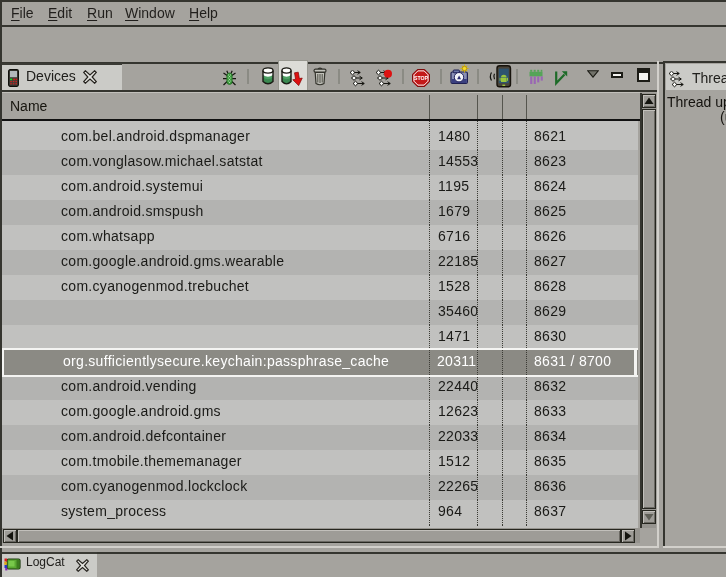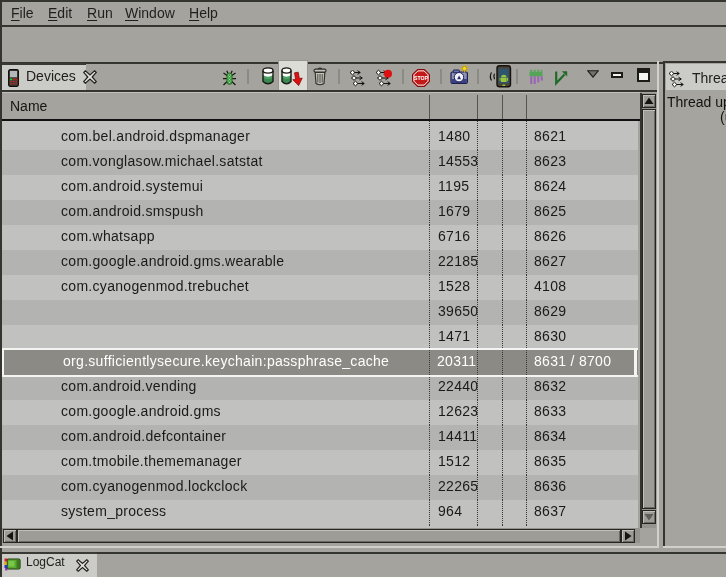--- a/index.html
+++ b/index.html
@@ -7,21 +7,21 @@
   background:#a5a39e;font-family:"Liberation Sans",sans-serif;color:#1a1a17;}
 .abs{position:absolute;}
 
 #menubar{left:0;top:0;width:726px;height:26px;border-top:2px solid #35352f;}
 .mi{position:absolute;top:3px;font-size:14px;color:#211f1c;}
 .mi u{text-decoration-thickness:1px;text-underline-offset:2px;}
 #mbB{left:0;top:25px;width:726px;height:2px;background:#35352f;}
 
 #tbB{left:0;top:62px;width:726px;height:2px;background:#35352f;}
 
-#devtab{left:2px;top:63px;width:84px;height:27px;background:#cbcbc7;
+#devtab{left:2px;top:63px;width:120px;height:27px;background:#cbcbc7;
   border-top:2px solid #3a3a34;box-sizing:border-box;}
 #devtab .lbl{position:absolute;left:24px;top:3px;font-size:14px;color:#21201d;}
 #tabfoldB{left:0;top:90px;width:659px;height:2px;background:#35352f;}
 
 #pressbtn{left:278px;top:60px;width:30px;height:31px;background:#dcdcd7;
   border:1px solid #97978f;box-sizing:border-box;}
 .vsep{position:absolute;top:69px;width:2px;height:15px;background:#8b8b84;}
 
 #thead{left:2px;top:92px;width:638px;height:27px;background:#a5a39e;}
 #thead .hname{position:absolute;left:8px;top:6px;font-size:14px;color:#17150f;text-align:center;}
@@ -150,28 +150,28 @@
     <span class="v">22185</span>
     <span class="p">8627</span>
     <i class="d1"></i>
     <i class="d2"></i>
     <i class="d3"></i>
     <i class="d4"></i>
   </div>
 <div class="row a" style="top:275px">
     <span class="n">com.cyanogenmod.trebuchet</span>
     <span class="v">1528</span>
-    <span class="p">4108</span>
+    <span class="p">8628</span>
     <i class="d1"></i>
     <i class="d2"></i>
     <i class="d3"></i>
     <i class="d4"></i>
   </div>
 <div class="row b" style="top:300px">
-    <span class="v">39650</span>
+    <span class="v">35460</span>
     <span class="p">8629</span>
     <i class="d1"></i>
     <i class="d2"></i>
     <i class="d3"></i>
     <i class="d4"></i>
   </div>
 <div class="row a" style="top:325px">
     <span class="v">1471</span>
     <span class="p">8630</span>
     <i class="d1"></i>
@@ -201,21 +201,21 @@
     <span class="n">com.google.android.gms</span>
     <span class="v">12623</span>
     <span class="p">8633</span>
     <i class="d1"></i>
     <i class="d2"></i>
     <i class="d3"></i>
     <i class="d4"></i>
   </div>
 <div class="row b" style="top:425px">
     <span class="n">com.android.defcontainer</span>
-    <span class="v">14411</span>
+    <span class="v">22033</span>
     <span class="p">8634</span>
     <i class="d1"></i>
     <i class="d2"></i>
     <i class="d3"></i>
     <i class="d4"></i>
   </div>
 <div class="row a" style="top:450px">
     <span class="n">com.tmobile.thememanager</span>
     <span class="v">1512</span>
     <span class="p">8635</span>

